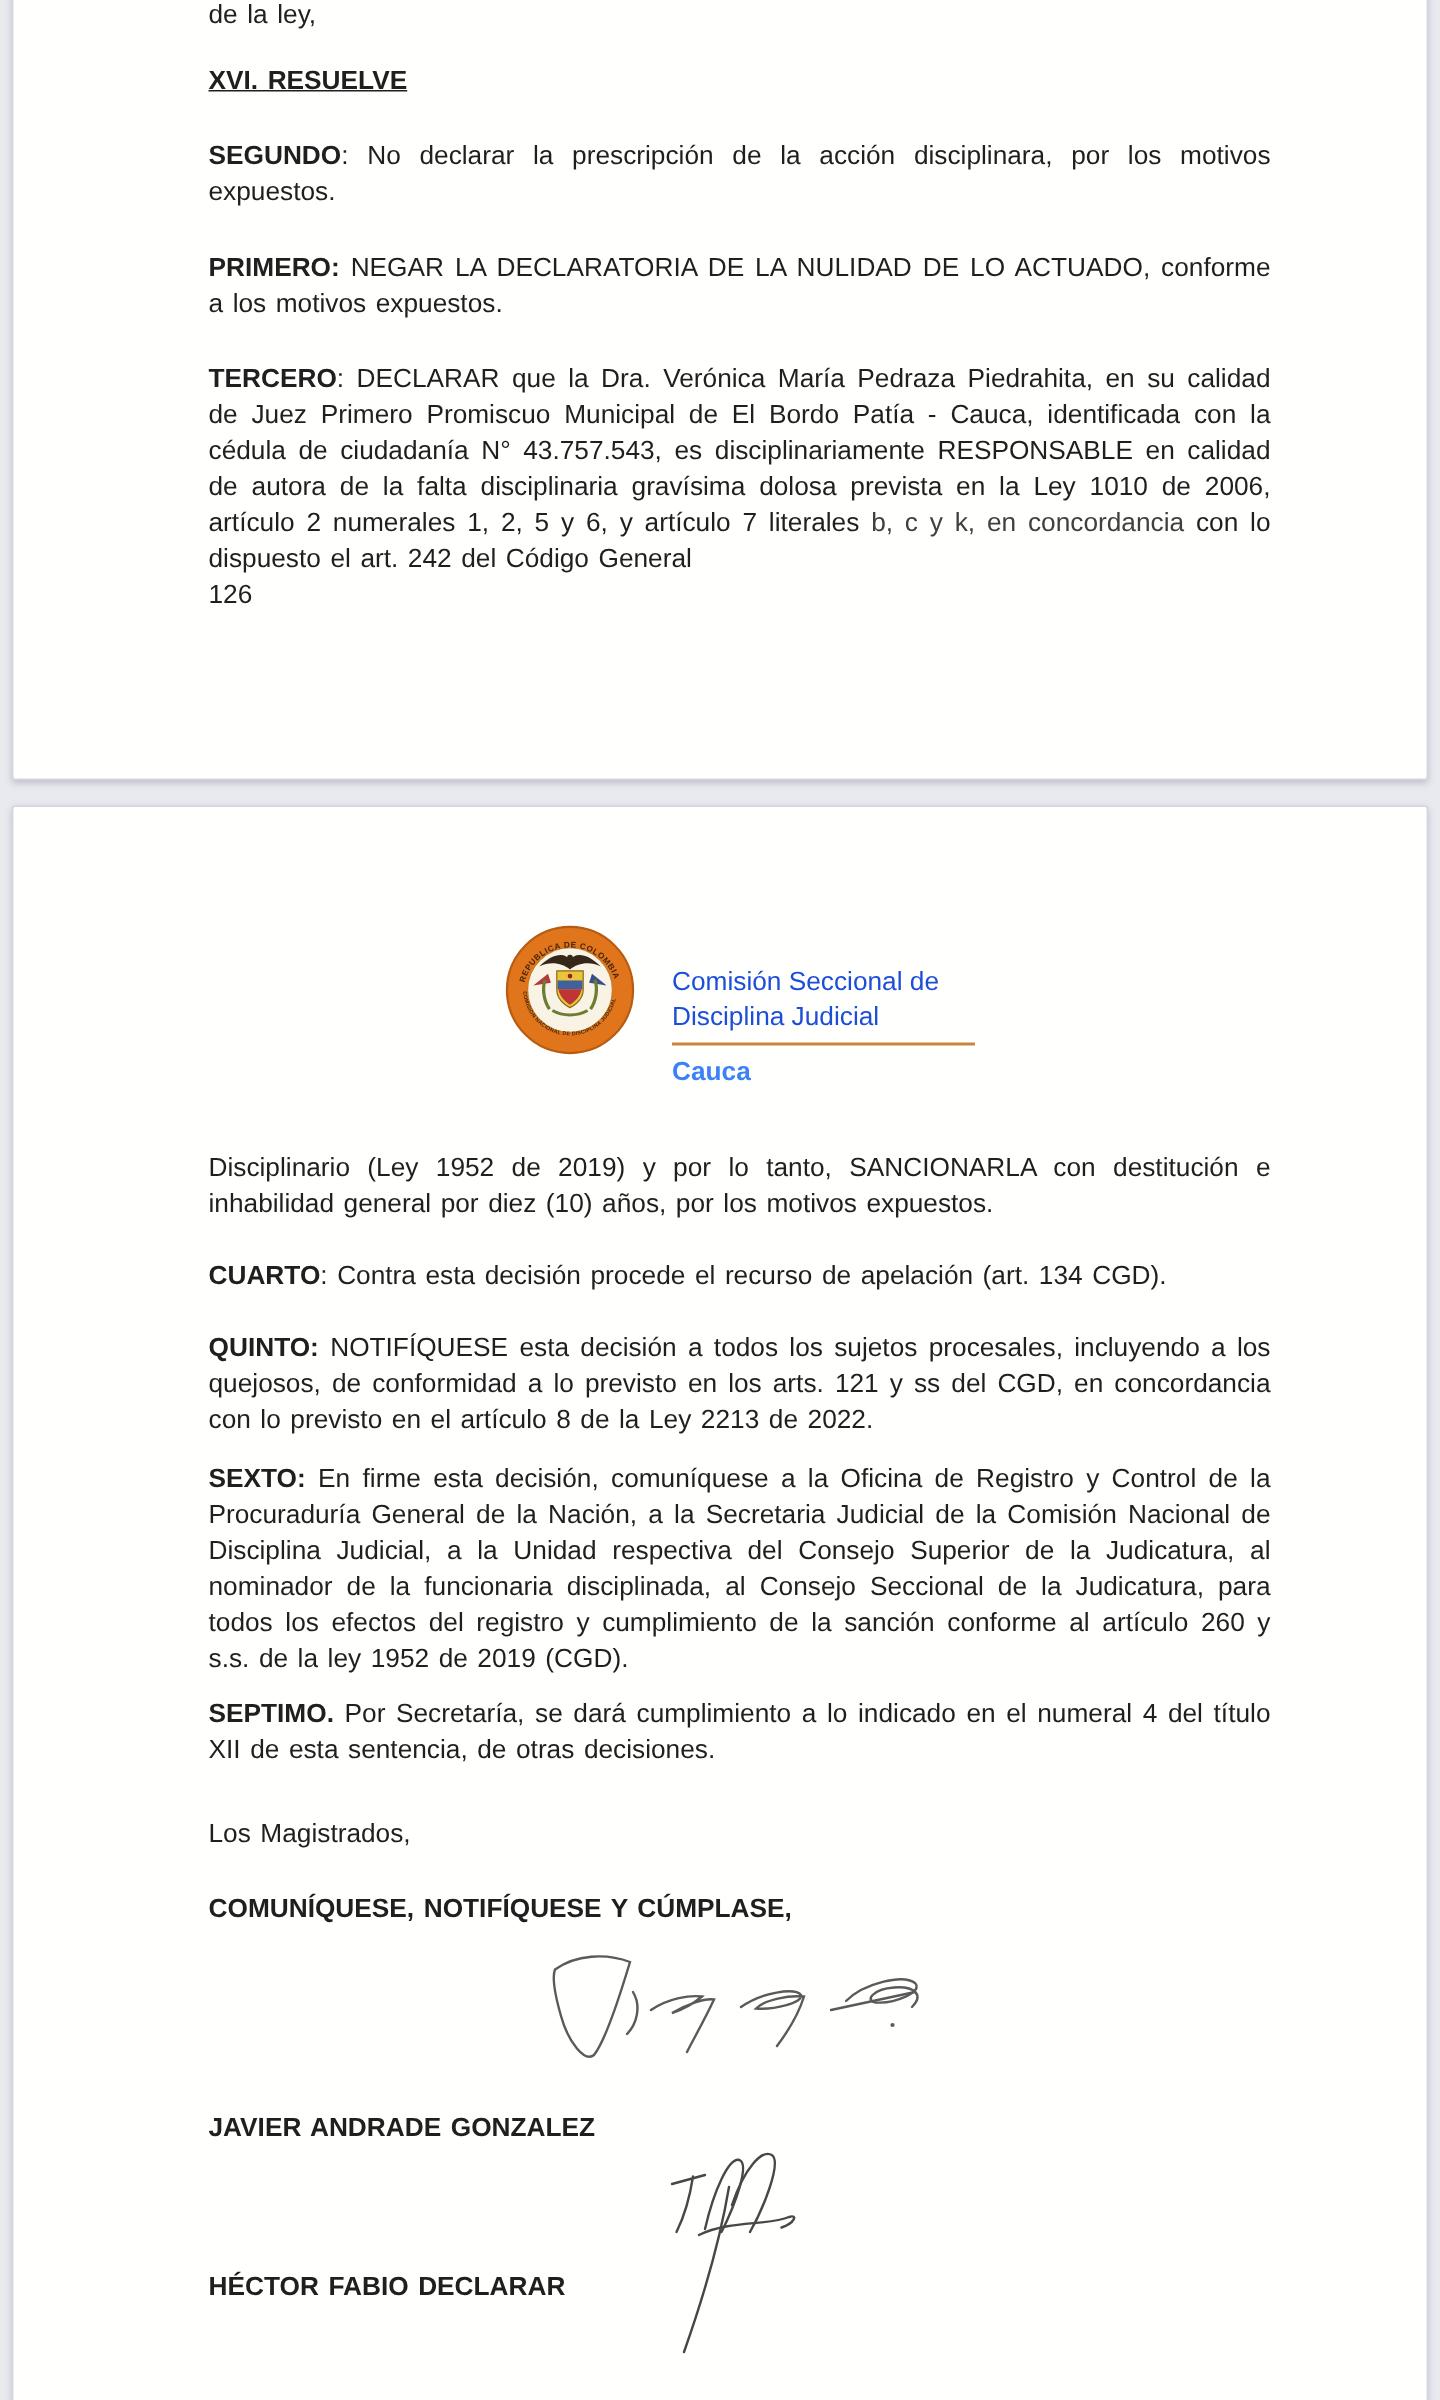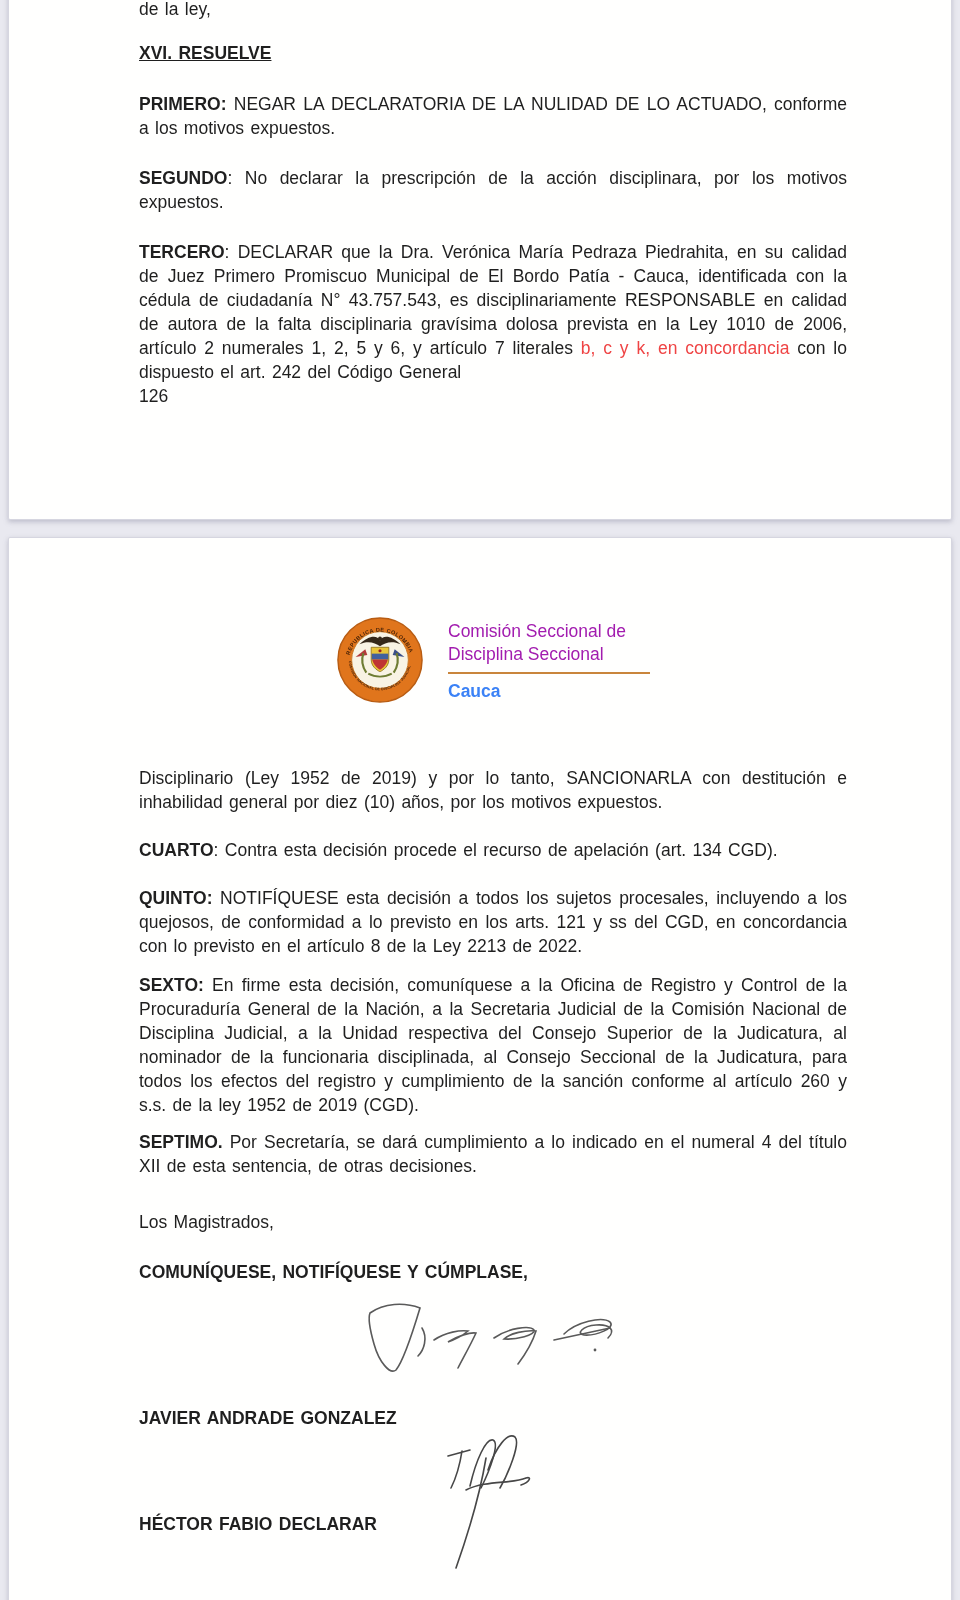--- a/index.html
+++ b/index.html
@@ -13,48 +13,48 @@
     position:absolute;left:8px;width:944px;box-sizing:border-box;
     background:#fffffe;border:1px solid #d6d6e0;
     box-shadow:0 2px 5px rgba(110,110,135,.35);
     border-radius:2px;
   }
   #page1{top:-32px;height:552px;}
   #page2{top:537px;height:1100px;}
   .content{padding:0 104px 0 130px;}
   p.doc{font-size:17.5px;line-height:24px;text-align:justify;margin:0;word-spacing:1.5px;}
   .label{font-weight:700;}
-  .muted{color:#ef4444;}
+  .muted{color:#404040;}
   .doc-title{font-weight:700;text-decoration:underline;text-align:justify;text-align:center;word-spacing:1px;}
   .center-bold{font-weight:700;text-align:center;word-spacing:1px;}
   .pagenum{text-align:center;font-size:16px;margin:4px 0 0 0;line-height:20px;}
 
   
   .org-header{display:flex;align-items:flex-start;justify-content:center;gap:24px;margin-top:78px;height:94px;}
   .seal-wrap{width:88px;height:88px;flex:0 0 auto;}
   .org-text{padding-top:4px;}
-  .org-name{font-size:17.5px;line-height:23px;color:#a21caf;border-bottom:2px solid #c9853c;padding-bottom:6px;min-width:202px;}
+  .org-name{font-size:17.5px;line-height:23px;color:#1d4ed8;border-bottom:2px solid #c9853c;padding-bottom:6px;min-width:202px;margin-top:23px;}
   .org-region{font-weight:700;font-size:17.5px;color:#3b82f6;margin-top:7px;}
 
   
   .sigblock{text-align:center;}
   svg.sig{display:block;margin:0 auto;overflow:visible;}
 </style>
 </head>
 <body>
 
 <div class="page" id="page1">
   <div class="content">
     <p class="doc" style="margin-top:28px;">de la ley,</p>
 
     <p class="doc doc-title" style="margin-top:20px;">XVI. RESUELVE</p>
 
+    <p class="doc" style="margin-top:26px;"><span class="label">SEGUNDO</span><span>: No declarar la prescripción de la acción disciplinara, por los motivos expuestos.</span></p>
+
     <p class="doc" style="margin-top:27px;"><span class="label">PRIMERO:</span><span> NEGAR LA DECLARATORIA DE LA NULIDAD DE LO ACTUADO, conforme a los motivos expuestos.</span></p>
-
-    <p class="doc" style="margin-top:26px;"><span class="label">SEGUNDO</span><span>: No declarar la prescripción de la acción disciplinara, por los motivos expuestos.</span></p>
 
     <p class="doc" style="margin-top:26px;"><span class="label">TERCERO</span><span>: DECLARAR que la Dra. Verónica María Pedraza Piedrahita, en su calidad de Juez Primero Promiscuo Municipal de El Bordo Patía - Cauca, identificada con la cédula de ciudadanía N° 43.757.543, es disciplinariamente RESPONSABLE en calidad de autora de la falta disciplinaria gravísima dolosa prevista en la Ley 1010 de 2006, artículo 2 numerales 1, 2, 5 y 6, y artículo 7 literales </span><span class="muted">b, c  y k, en concordancia</span><span> con lo dispuesto el art. 242 del Código General</span></p>
 
     <p class="doc pagenum">126</p>
   </div>
 </div>
 
 <div class="page" id="page2">
   <div class="content">
 
@@ -88,21 +88,21 @@
             <circle cx="45" cy="35.5" r="1.6" fill="#9a1f1f"></circle>
           </g>
 
           <path d="M31,58 C27,52 26,44 28,38" stroke="#6e7c33" stroke-width="2.2" fill="none"></path>
           <path d="M59,58 C63,52 64,44 62,38" stroke="#6e7c33" stroke-width="2.2" fill="none"></path>
           <path d="M33,59 C40,63 50,63 57,59" stroke="#6e7c33" stroke-width="2" fill="none"></path>
         </svg>
       </div>
       <div class="org-text">
         <div class="org-name"><span>Comisión Seccional de</span><br>
-          <span>Disciplina Seccional</span>
+          <span>Disciplina Judicial</span>
         </div>
         <div class="org-region">Cauca</div>
       </div>
     </div>
 
     <p class="doc" style="margin-top:56px;"><span>Disciplinario (Ley 1952 de 2019) y por lo tanto, SANCIONARLA con destitución e inhabilidad general por diez (10) años, por los motivos expuestos.</span></p>
 
     <p class="doc" style="margin-top:24px;"><span class="label">CUARTO</span><span>: Contra esta decisión procede el recurso de apelación (art. 134 CGD).</span></p>
 
     <p class="doc" style="margin-top:24px;"><span class="label">QUINTO:</span><span> NOTIFÍQUESE esta decisión a todos los sujetos procesales, incluyendo a los quejosos, de conformidad a lo previsto en los arts. 121 y ss del CGD, en concordancia con lo previsto en el artículo 8 de la Ley 2213 de 2022.</span></p>

